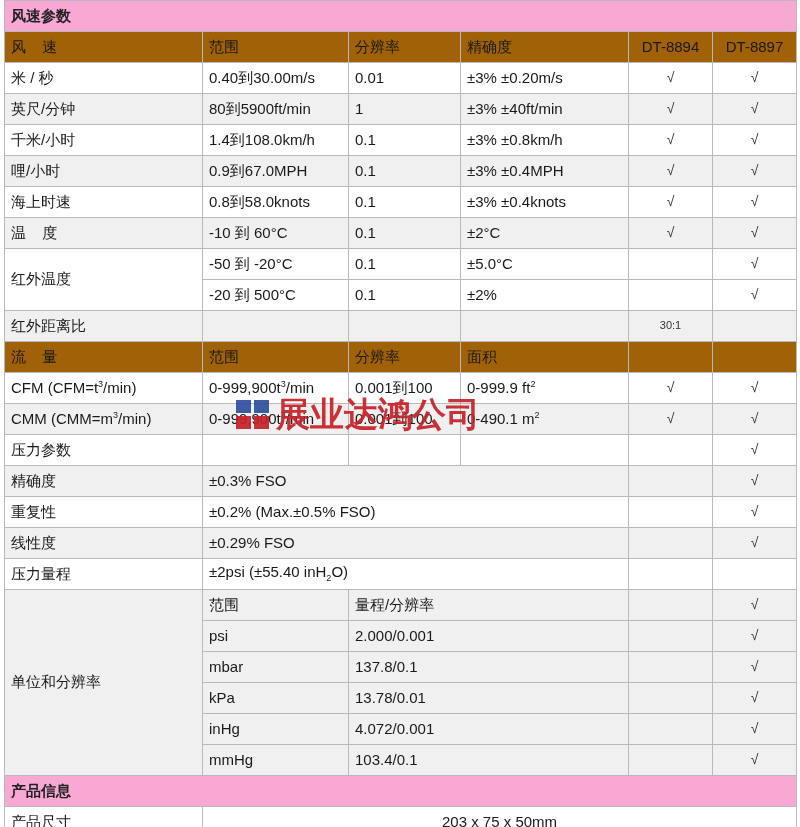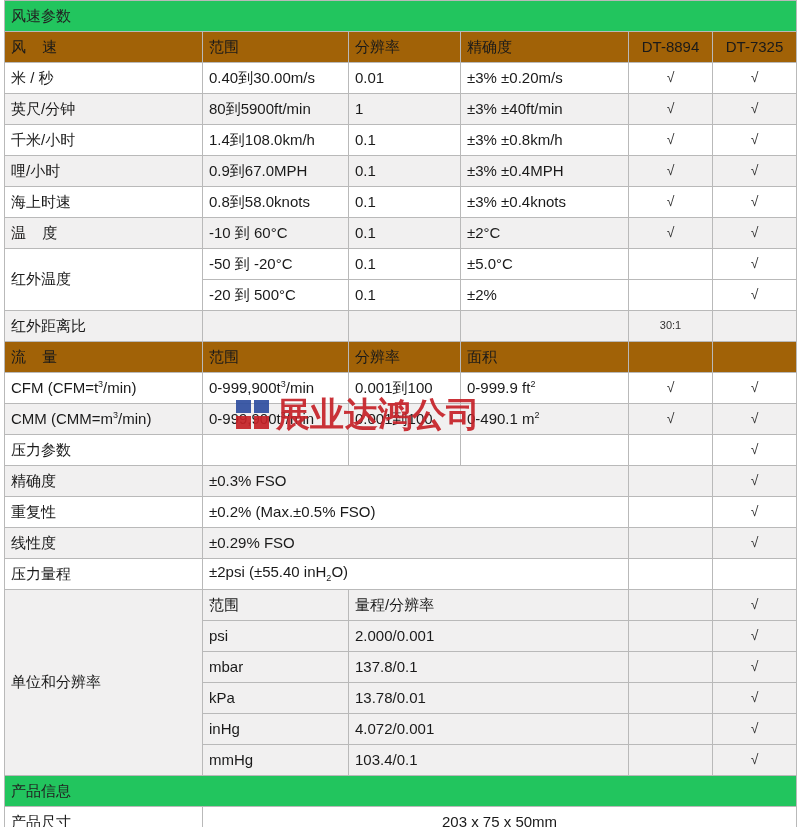--- a/index.html
+++ b/index.html
@@ -35,22 +35,22 @@
   }
   
   col.c0 { width: 198px; }
   col.c1 { width: 146px; }
   col.c2 { width: 112px; }
   col.c3 { width: 168px; }
   col.c4 { width: 84px; }
   col.c5 { width: 84px; }
 
   .sect {
-    background: #22c55e;
-    font-weight: normal;
+    background: #f9a8d4;
+    font-weight: bold;
     color: #222;
   }
   .hdr {
     background: #a16207;
   }
   .grayrow td {
     background: #f1f0f0;
   }
   .lightrow td {
     background: #ffffff;
@@ -123,21 +123,21 @@
       <tr>
         <td class="sect" colspan="6">风速参数</td>
       </tr>
 
       <tr class="hdr">
         <td class="spaced">风 速</td>
         <td>范围</td>
         <td>分辨率</td>
         <td>精确度</td>
         <td class="center">DT-8894</td>
-        <td class="center">DT-7325</td>
+        <td class="center">DT-8897</td>
       </tr>
 
       <tr class="lightrow">
         <td>米 / 秒</td>
         <td>0.40到30.00m/s</td>
         <td>0.01</td>
         <td>±3% ±0.20m/s</td>
         <td class="tick">√</td>
         <td class="tick">√</td>
       </tr>

